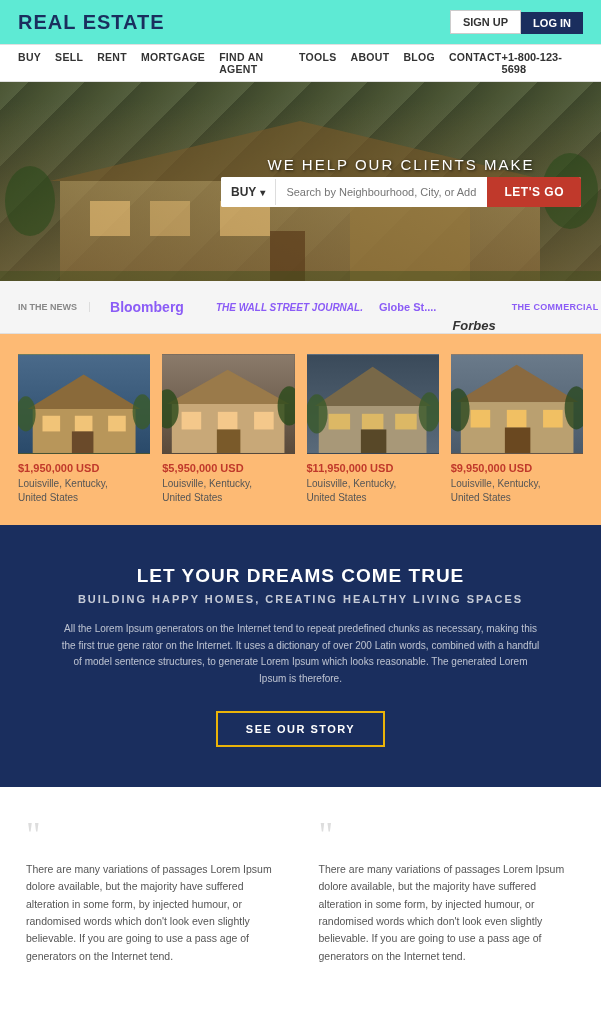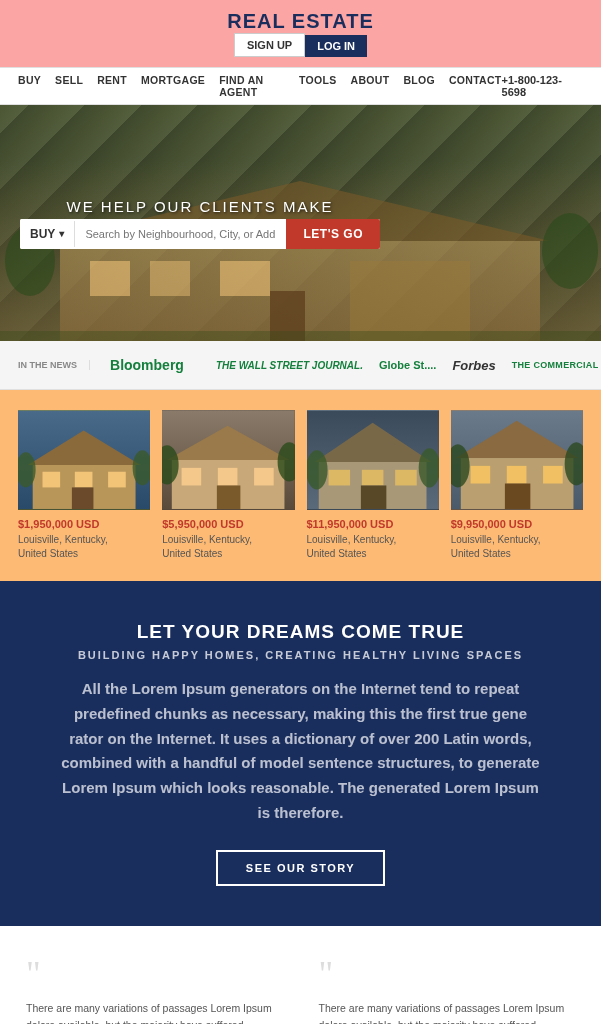--- a/index.html
+++ b/index.html
@@ -1,26 +1,25 @@
 <!DOCTYPE html>
 <html><head>
   <meta charset="utf-8">
   <style>
     * { margin: 0; padding: 0; box-sizing: border-box; }
     body { font-family: Arial, sans-serif; font-size: 12px; background: #fff; width: 601px; margin: 0 auto; }
 
     
     .top-header {
-      background: #fca5a5;
+      background: #5eead4;
       display: flex;
       align-items: center;
       justify-content: space-between;
       padding: 10px 18px;
       border-bottom: 1px solid #e0e0e0;
-      flex-direction: column;
     }
     .logo {
       font-size: 20px;
       font-weight: 900;
       color: #1a2e5e;
       letter-spacing: 1px;
     }
     .header-actions { display: flex; align-items: flex-end; }
     .sign-up-btn {
       background: #fff;
@@ -58,27 +57,27 @@
       font-weight: 600;
       text-transform: uppercase;
       letter-spacing: 0.3px;
     }
     .phone { font-size: 11px; font-weight: 700; color: #333; }
 
     
     .hero {
       position: relative;
       width: 100%;
-      height: 236px;
+      height: 199px;
       background: linear-gradient(rgba(0,0,0,0.35), rgba(0,0,0,0.5)),
         #5a6a3a;
       overflow: hidden;
       display: flex;
       flex-direction: column;
-      align-items: flex-start;
+      align-items: flex-end;
       justify-content: center;
     }
     .hero-bg {
       position: absolute;
       top: 0; left: 0; right: 0; bottom: 0;
       background:
         linear-gradient(rgba(0,0,0,0.3), rgba(0,0,0,0.55)),
         repeating-linear-gradient(
           135deg,
           #6b7a4a 0px, #7a8a5a 20px,
@@ -158,43 +157,43 @@
       text-transform: uppercase;
       letter-spacing: 0.5px;
     }
 
     
     .news-bar {
       background: #f5f5f5;
       border-bottom: 1px solid #e0e0e0;
       display: flex;
       align-items: center;
-      padding: 16px 18px;
+      padding: 0 18px;
       gap: 20px;
     }
     .in-the-news {
       font-size: 9px;
       font-weight: 700;
       text-transform: uppercase;
       color: #888;
       white-space: nowrap;
       padding-right: 12px;
       border-right: 1px solid #ddd;
     }
     .news-logos { display: flex; align-items: center; gap: 16px; flex-wrap: nowrap; }
     .news-logo {
       font-size: 11px;
       font-weight: 700;
-      color: #15803d;
+      color: #8b5cf6;
       white-space: nowrap;
     }
     .news-logo.bloomberg { font-size: 14px; font-weight: 900; }
     .news-logo.wsj { font-size: 10px; font-weight: 700; font-style: italic; margin-left: 16px; }
     .news-logo.globe { font-size: 11px; }
-    .news-logo.forbes { font-size: 13px; font-weight: 900; font-style: italic; color: #333; }
+    .news-logo.forbes { font-size: 13px; font-weight: 900; font-style: italic; color: #333; margin-top: 37px; }
     .news-logo.tco { font-size: 9px; font-weight: 700; letter-spacing: 0.3px; }
 
     
     .properties-section {
       padding: 20px 18px;
       background: #fdba74;
     }
     .properties-grid {
       display: grid;
       grid-template-columns: repeat(4, 1fr);
@@ -258,30 +257,29 @@
     }
     .dream-subtitle {
       font-size: 11px;
       font-weight: 600;
       text-transform: uppercase;
       letter-spacing: 2px;
       color: rgba(255,255,255,0.75);
       margin-bottom: 6px;
     }
     .dream-text {
-      font-size: 15px;
+      font-size: 10px;
       color: rgba(255,255,255,0.7);
       line-height: 1.65;
       max-width: 480px;
       margin: 16px auto 24px;
-      font-weight: bold;
     }
     .see-story-btn {
       background: transparent;
-      border: 2px solid #ffffff;
+      border: 2px solid #eab308;
       color: #fff;
       padding: 10px 28px;
       font-size: 11px;
       font-weight: 700;
       text-transform: uppercase;
       letter-spacing: 1.5px;
       cursor: pointer;
     }
 
     

